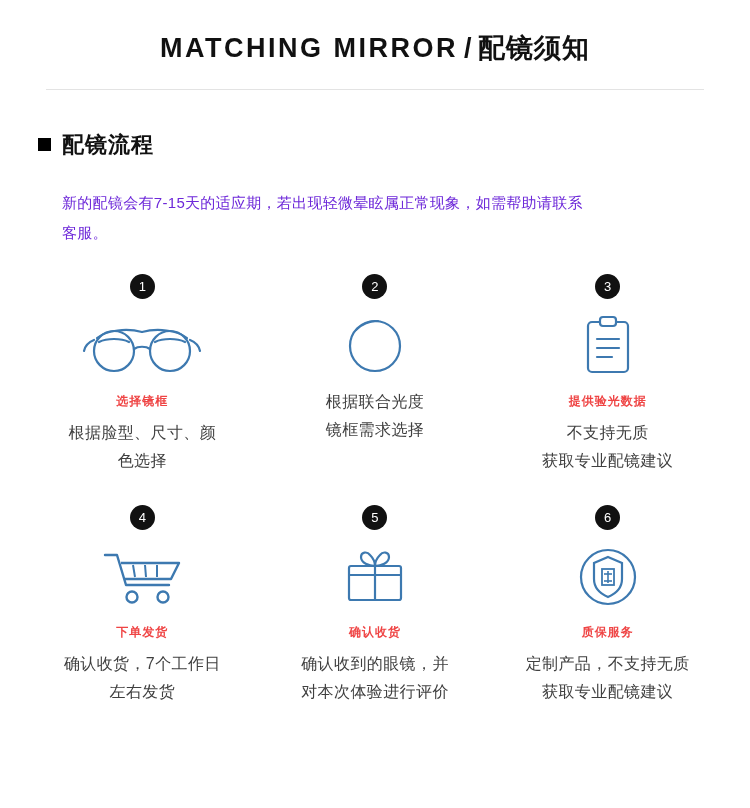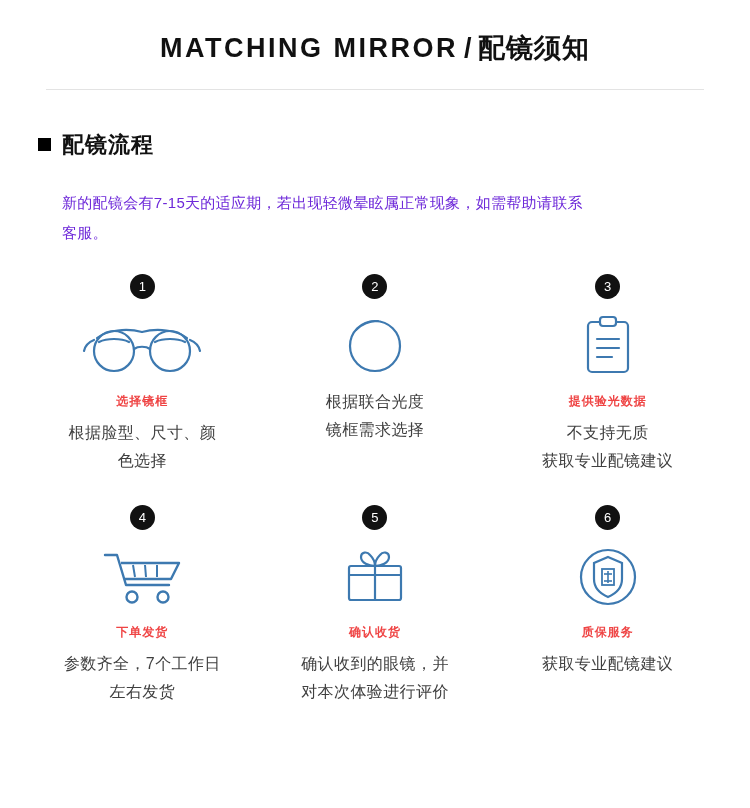--- a/index.html
+++ b/index.html
@@ -216,21 +216,21 @@
           <path d="M22 16 H80 L72 32 H26" stroke-linejoin="round"></path>
           <line x1="34" y1="18" x2="36" y2="30" stroke-width="2"></line>
           <line x1="46" y1="18" x2="47" y2="30" stroke-width="2"></line>
           <line x1="58" y1="18" x2="58" y2="30" stroke-width="2"></line>
           <circle cx="33" cy="50" r="5.5"></circle>
           <circle cx="64" cy="50" r="5.5"></circle>
         </svg>
       </div>
       <div class="step-title">下单发货</div>
       <div class="step-desc">
-        <span>参数齐全，7个工作日</span>
+        <span>确认收货，7个工作日</span>
         <span>左右发货</span>
       </div>
     </div>
 
     <div class="step">
       <div class="step-num">5</div>
       <div class="step-icon">
         <svg width="72" height="62" viewBox="0 0 72 62" fill="none" stroke="#3d79b0" stroke-width="2.2">
           <rect x="10" y="20" width="52" height="34" rx="2"></rect>
           <line x1="10" y1="29" x2="62" y2="29"></line>
@@ -253,18 +253,19 @@
           <circle cx="31" cy="32" r="27"></circle>
           <path d="M31 12 L45 18 V34 C45 43 38 49 31 52 C24 49 17 43 17 34 V18 Z"></path>
           <rect x="25" y="24" width="12" height="16" stroke-width="1.8"></rect>
           <line x1="27" y1="29" x2="35" y2="29" stroke-width="1.6"></line>
           <line x1="31" y1="26" x2="31" y2="38" stroke-width="1.6"></line>
           <line x1="27" y1="36" x2="35" y2="36" stroke-width="1.6"></line>
         </svg>
       </div>
       <div class="step-title">质保服务</div>
       <div class="step-desc">
+        <span>定制产品，不支持无质</span>
         <span>获取专业配镜建议</span>
       </div>
     </div>
 
   </div>
 </div>
 
 </body></html>

